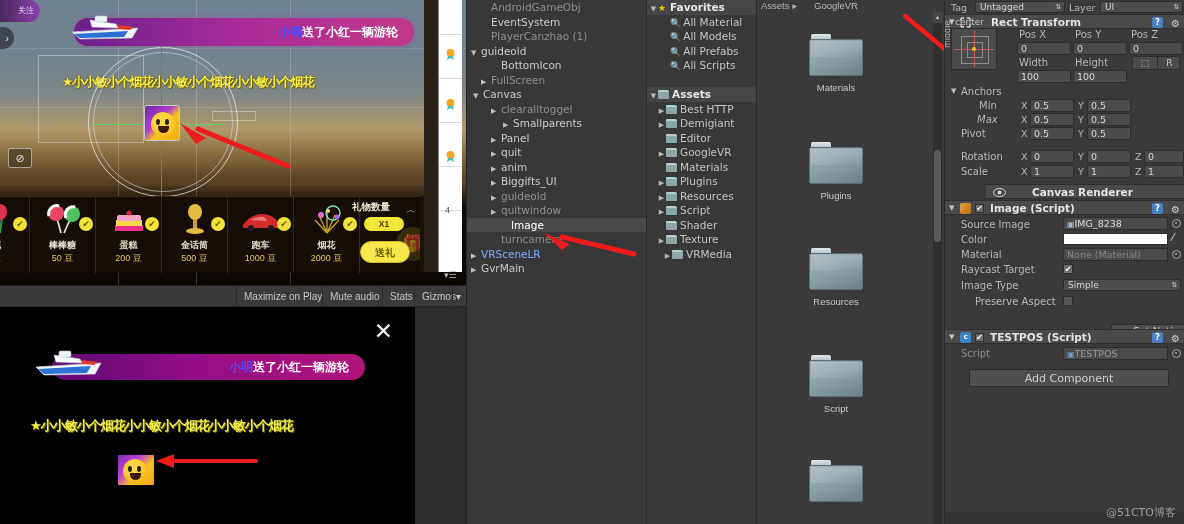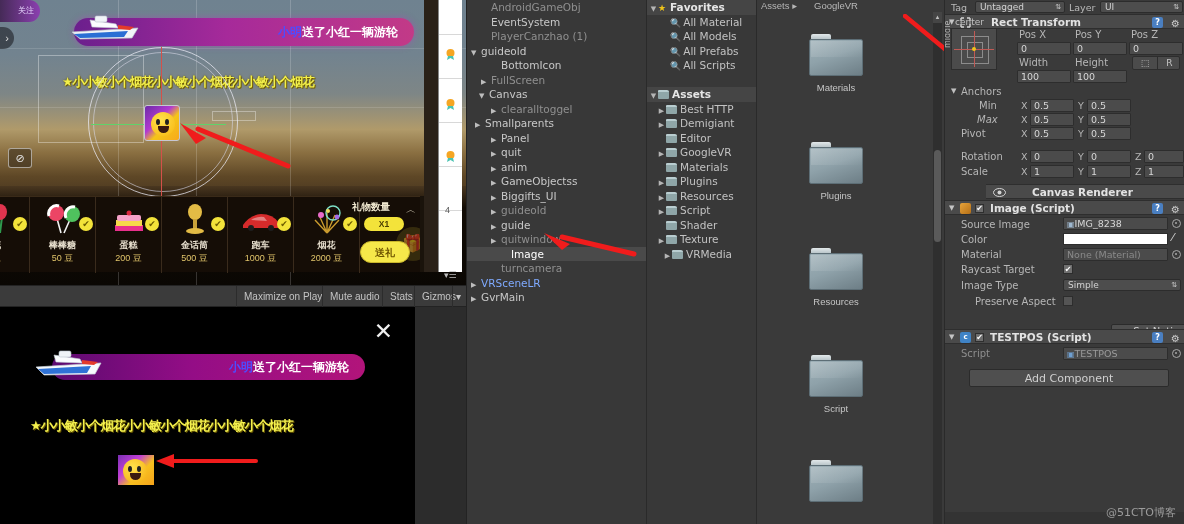--- a/index.html
+++ b/index.html
@@ -569,30 +569,28 @@
   <div class="preview-side"></div>
 
   <div class="hierarchy">
     <div id="hier-list" style="padding-top:0px;">
         <div class="h-row dim" style="padding-left: 14px;"><span class="h-tri none">▶</span><span>AndroidGameObj</span></div>
         <div class="h-row" style="padding-left: 14px;"><span class="h-tri none">▶</span><span>EventSystem</span></div>
         <div class="h-row dim" style="padding-left: 14px;"><span class="h-tri none">▶</span><span>PlayerCanzhao (1)</span></div>
         <div class="h-row" style="padding-left: 4px;"><span class="h-tri">▼</span><span>guideold</span></div>
         <div class="h-row" style="padding-left: 24px;"><span class="h-tri none">▶</span><span>BottomIcon</span></div>
         <div class="h-row dim" style="padding-left: 14px;"><span class="h-tri">▶</span><span>FullScreen</span></div>
-        <div class="h-row" style="padding-left: 12px;"><span class="h-tri">▼</span><span>Canvas</span></div>
+        <div class="h-row" style="padding-left: 6px;"><span class="h-tri">▼</span><span>Canvas</span></div>
         <div class="h-row dim" style="padding-left: 24px;"><span class="h-tri">▶</span><span>clearalltoggel</span></div>
-        <div class="h-row" style="padding-left: 8px;"><span class="h-tri">▶</span><span>Smallparents</span></div>
+        <div class="h-row" style="padding-left: 36px;"><span class="h-tri">▶</span><span>Smallparents</span></div>
         <div class="h-row" style="padding-left: 24px;"><span class="h-tri">▶</span><span>Panel</span></div>
         <div class="h-row" style="padding-left: 24px;"><span class="h-tri">▶</span><span>quit</span></div>
         <div class="h-row" style="padding-left: 24px;"><span class="h-tri">▶</span><span>anim</span></div>
-        <div class="h-row" style="padding-left: 24px;"><span class="h-tri">▶</span><span>GameObjectss</span></div>
         <div class="h-row" style="padding-left: 24px;"><span class="h-tri">▶</span><span>Biggifts_UI</span></div>
         <div class="h-row dim" style="padding-left: 24px;"><span class="h-tri">▶</span><span>guideold</span></div>
-        <div class="h-row" style="padding-left: 24px;"><span class="h-tri">▶</span><span>guide</span></div>
         <div class="h-row dim" style="padding-left: 24px;"><span class="h-tri">▶</span><span>quitwindow</span></div>
         <div class="h-row sel" style="padding-left: 34px;"><span class="h-tri none">▶</span><span>Image</span></div>
         <div class="h-row dim" style="padding-left: 24px;"><span class="h-tri none">▶</span><span>turncamera</span></div>
         <div class="h-row blue" style="padding-left: 4px;"><span class="h-tri">▶</span><span>VRSceneLR</span></div>
         <div class="h-row" style="padding-left: 4px;"><span class="h-tri">▶</span><span>GvrMain</span></div>
       </div>
     <svg class="arrow" style="left:63px; top:227px; width:110px; height:32px;" viewBox="0 0 110 32">
       <path d="M104 27 L32 10" stroke="#f01c1c" stroke-width="5" stroke-linecap="round"></path>
       <path d="M14 6 L40 17 L32 23 Z" fill="#f01c1c"></path>
     </svg>

